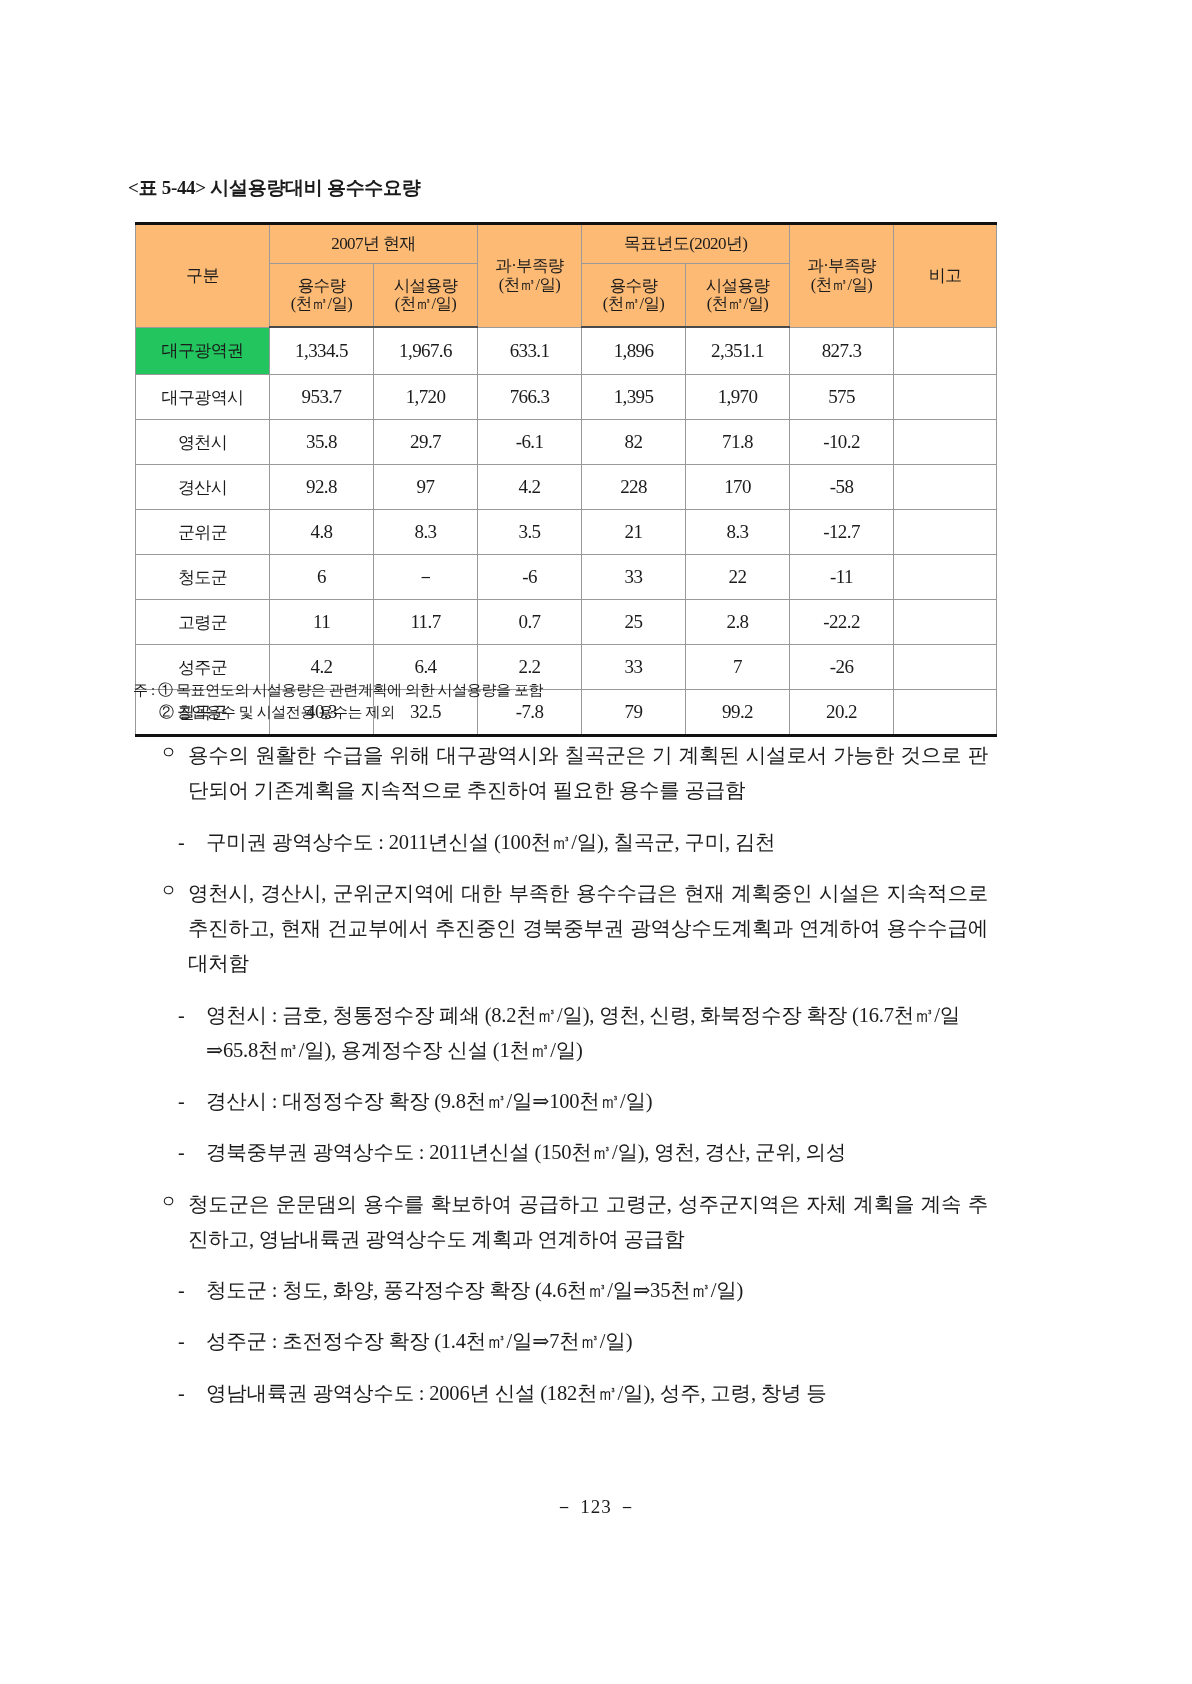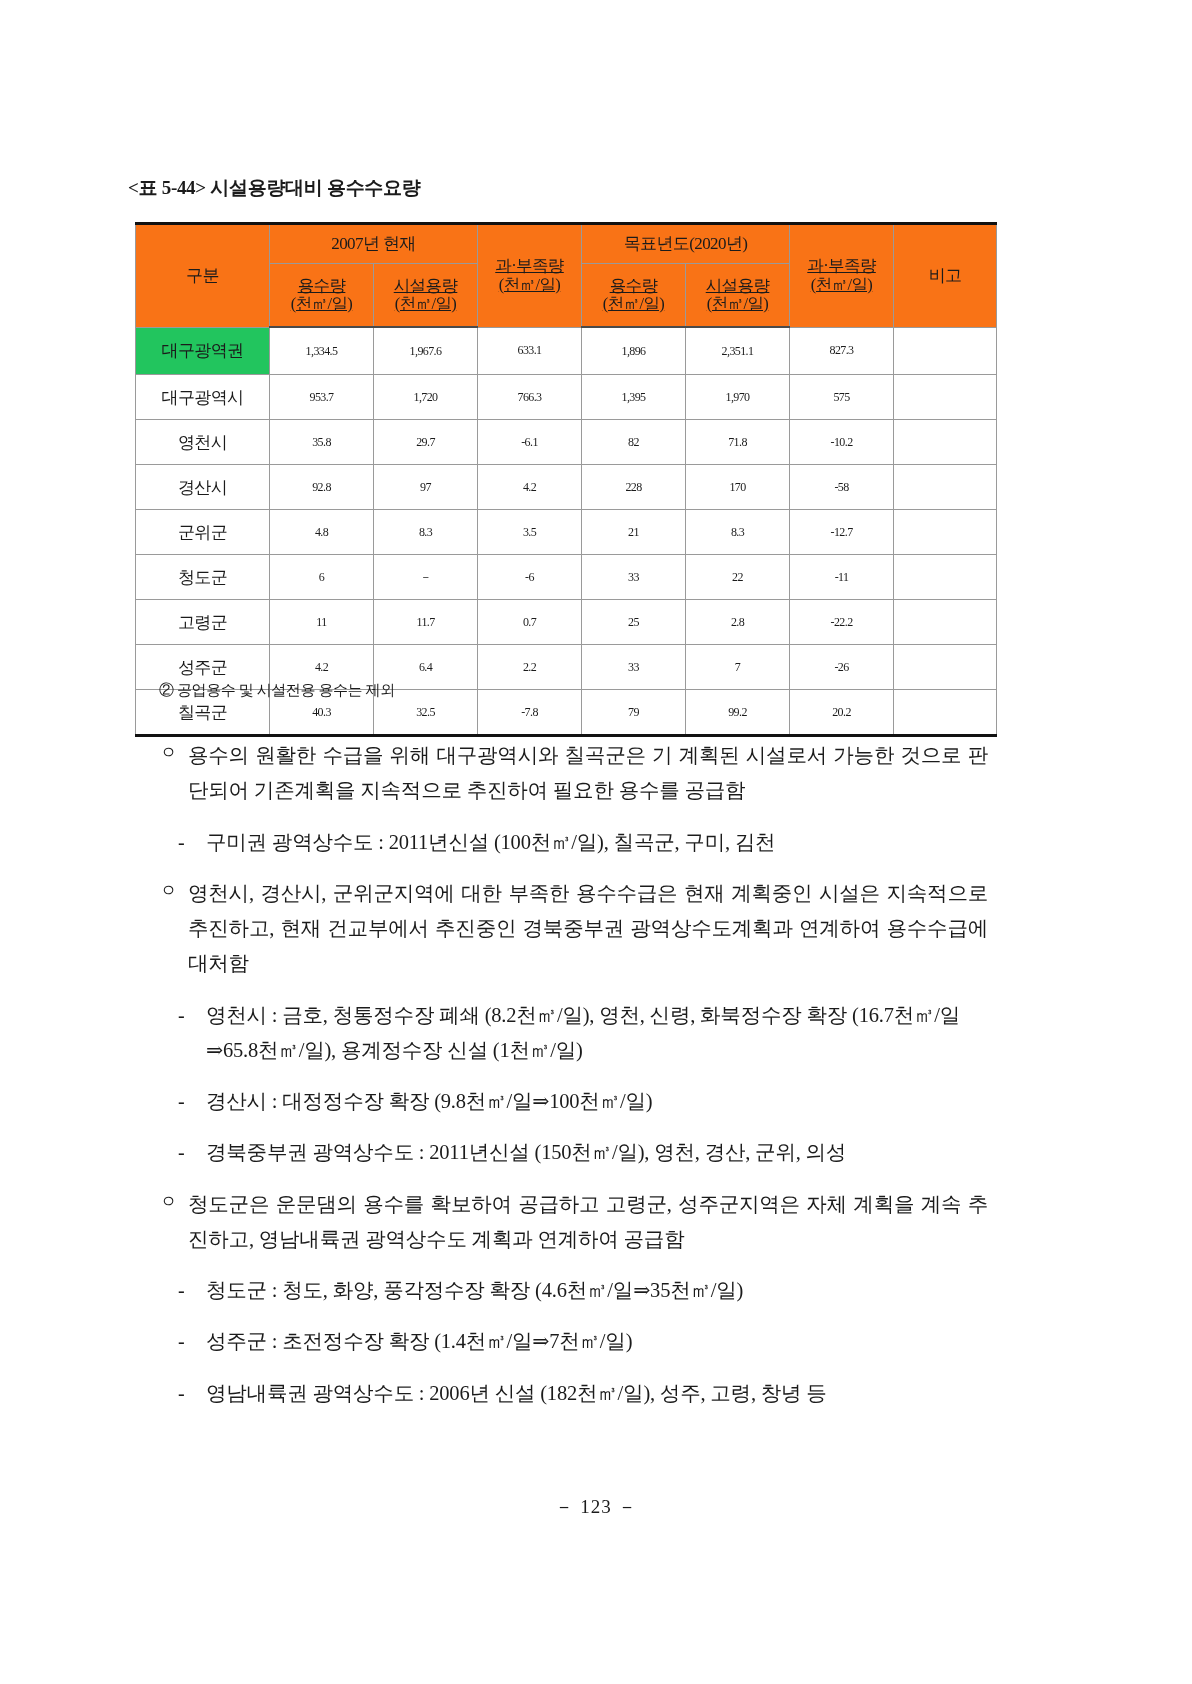--- a/index.html
+++ b/index.html
@@ -48,39 +48,39 @@
     font-size: 16.5px;
   }
   table.data th, table.data td {
     border: 1px solid #9a9a9a;
     text-align: center;
     vertical-align: middle;
     padding: 0;
     letter-spacing: -0.6px;
   }
   table.data thead th {
-    background: #f97316;
+    background: #fdba74;
     font-weight: normal;
     line-height: 1.12;
   }
   .top-rule td, .top-rule th { border-top: 3px solid #111 !important; }
   .bottom-rule td { border-bottom: 3px solid #111 !important; }
   .head-bottom th { border-bottom: 2px solid #4a4a4a !important; }
 
   .hdr-main { height: 38px; font-size: 17px; }
   .hdr-sub  { height: 62px; }
-  .hdr-two-line { font-size: 16.5px; line-height: 1.2; text-decoration: underline; }
+  .hdr-two-line { font-size: 16.5px; line-height: 1.2; }
 
   td.region-top {
     background: #22c55e;
   }
   tr.row td { height: 44px; }
   tr.row-group td { height: 46px; }
   td.name { font-size: 17px; letter-spacing: -0.8px; }
-  td.num  { font-size: 12px; letter-spacing: -0.5px; }
+  td.num  { font-size: 19px; letter-spacing: -0.5px; }
   td.blank { border-right: 1px solid #9a9a9a; }
 
   .c-gubun { width: 134px; }
   .c-num   { width: 104px; }
   .c-gap   { width: 104px; }
   .c-bigo  { width: 103px; }
 
   
   .notes {
     position: absolute;
@@ -296,20 +296,21 @@
           <td class="num">99.2</td>
           <td class="num">20.2</td>
           <td class="blank"></td>
         </tr>
 
       </tbody>
     </table>
   </div>
 
   <div class="notes">
+    <div class="note-line">주 : ① 목표연도의 시설용량은 관련계획에 의한 시설용량을 포함</div>
     <div class="note-line note-indent">② 공업용수 및 시설전용 용수는 제외</div>
   </div>
 
   <div class="body-content">
 
     <div class="bullet">
       <span class="marker">ㅇ</span>
       <span>용수의 원활한 수급을 위해 대구광역시와 칠곡군은 기 계획된 시설로서 가능한 것으로 판단되어 기존계획을 지속적으로 추진하여 필요한 용수를 공급함</span>
     </div>
 

